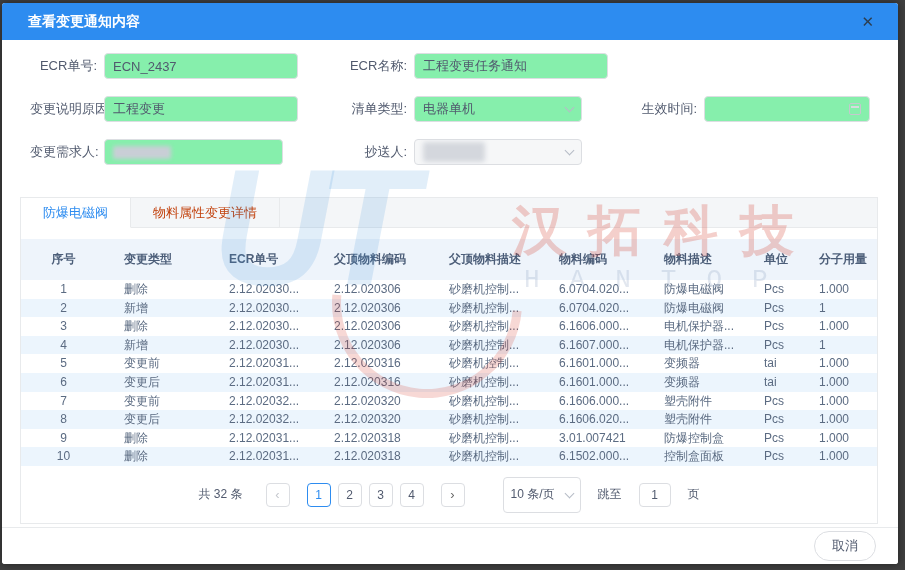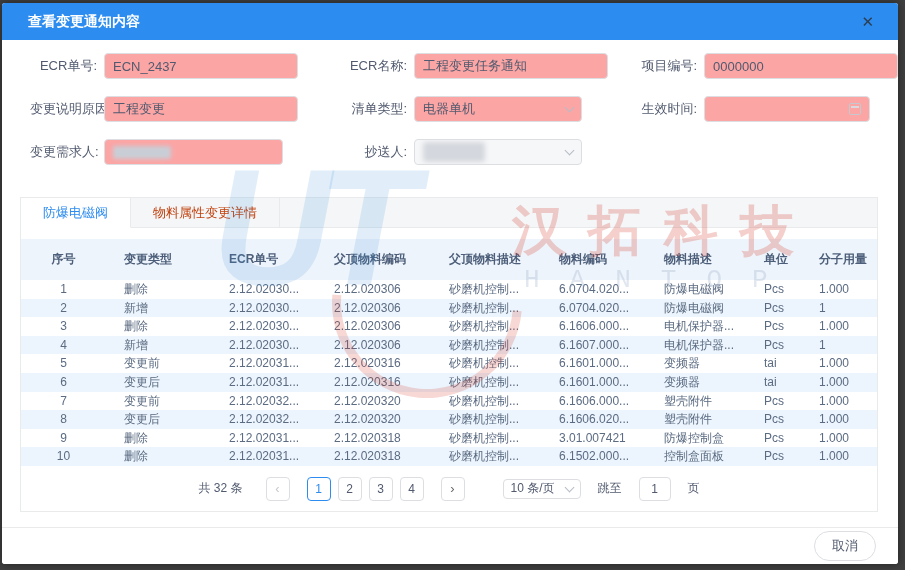--- a/index.html
+++ b/index.html
@@ -34,21 +34,21 @@
     margin-bottom:17px;
   }
   .field { display:flex; align-items:center; height:26px; }
   .field .lbl {
     flex:0 0 auto; text-align:right; font-size:13px; color:#515a6e;
     padding-right:7px; white-space:nowrap;
   }
   .c1 .lbl { width:74px; } .c2 .lbl { width:79px; } .c3 .lbl { width:70px; }
   .ctl {
     flex:1; height:26px; border:1px solid #dcdee2; border-radius:4px;
-    background:#fca5a5; display:flex; align-items:center; padding:0 8px;
+    background:#86efac; display:flex; align-items:center; padding:0 8px;
     font-size:13px; color:#515a6e; overflow:hidden;
   }
   input.ctl { outline:none; }
   .ctl.disabled { background:#f6f7f8; }
   .chev {
     width:7px; height:7px; border-right:1.5px solid #b6bcc6; border-bottom:1.5px solid #b6bcc6;
     transform:rotate(45deg); margin-left:auto; margin-top:-4px; flex:0 0 auto;
   }
   .cal {
     width:12px; height:12px; border:1px solid #c5c8ce; border-radius:2px;
@@ -118,21 +118,21 @@
   .pg-total { margin-right:6px; }
   .pg-btn {
     min-width:24px; height:24px; border:1px solid #dcdee2; border-radius:4px;
     background:#fff; display:flex; align-items:center; justify-content:center;
     cursor:pointer; color:#515a6e; font-size:12px;
   }
   .pg-btn.arrow { color:#666; font-size:13px; }
   .pg-btn.arrow.disabled { color:#c5c8ce; cursor:default; }
   .pg-btn.active { border-color:var(--primary,#2d8cf0); color:var(--primary,#2d8cf0); }
   .pg-size {
-    width:78px; height:20px; border:1px solid #dcdee2; border-radius:4px;
+    width:78px; height:36px; border:1px solid #dcdee2; border-radius:4px;
     display:flex; align-items:center; padding:0 7px; cursor:pointer; background:#fff;
   }
   .pg-size .chev { margin-top:-2px; }
   .pg-jump-input {
     width:32px; height:24px; border:1px solid #dcdee2; border-radius:4px;
     text-align:center; font-size:12px; color:#515a6e; outline:none;
   }
   .pg-gap { width:4px; }
   
   .footer {
@@ -158,24 +158,20 @@
 
   <div class="form">
     <div class="form-row">
       <div class="field c1">
         <span class="lbl">ECR单号:</span>
         <input class="ctl" type="text" value="ECN_2437" style="">
       </div>
       <div class="field c2">
         <span class="lbl">ECR名称:</span>
         <input class="ctl" type="text" value="工程变更任务通知" style="">
-      </div>
-      <div class="field c3">
-        <span class="lbl">项目编号:</span>
-        <input class="ctl" type="text" value="0000000" style="">
       </div>
     </div>
     <div class="form-row">
       <div class="field c1">
         <span class="lbl">变更说明原因:</span>
         <input class="ctl" type="text" value="工程变更" style="">
       </div>
       <div class="field c2">
         <span class="lbl">清单类型:</span>
         <div class="ctl">

